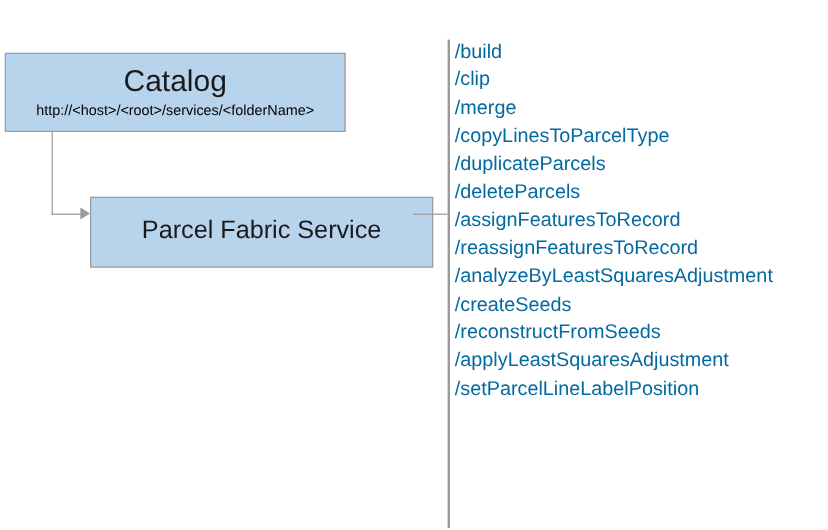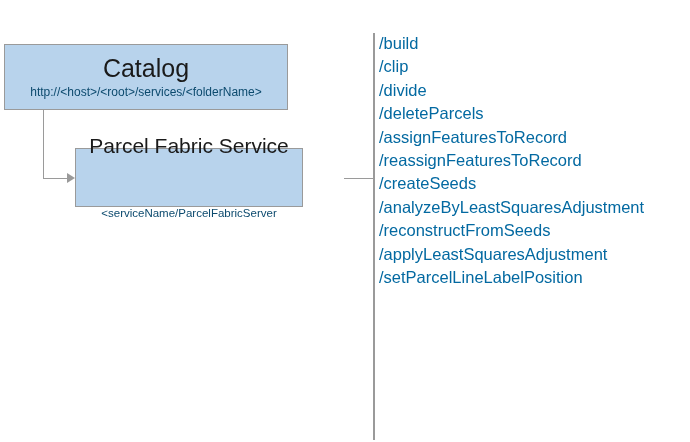--- a/index.html
+++ b/index.html
@@ -31,42 +31,42 @@
     align-items: center;
     justify-content: center;
   }
   .node-title {
     color: #1a1a1a;
     font-weight: 400;
     line-height: 1.05;
     white-space: nowrap;
   }
   .node-subtitle {
-    color: #0c4a6e;
+    color: #000000;
     font-size: 12px;
     line-height: 1.1;
     white-space: nowrap;
     text-align: right;
   }
 
   #catalog-node {
     left: 4px;
     top: 44px;
     width: 284px;
     height: 66px;
   }
   #catalog-node .node-title {
     font-size: 25px;
     margin-bottom: 5px;
   }
 
   #service-node {
     left: 75px;
-    top: 148px;
-    width: 228px;
+    top: 164px;
+    width: 286px;
     height: 59px;
     gap: 47px;
   }
   #service-node .node-title {
     font-size: 21px;
     margin-bottom: 3px;
   }
   #service-node .node-subtitle {
     font-size: 11.5px;
   }
@@ -142,33 +142,34 @@
     <div class="node-title">Catalog</div>
     <div class="node-subtitle">http://&lt;host&gt;/&lt;root&gt;/services/&lt;folderName&gt;</div>
   </div>
 
   <div class="conn conn-v" id="conn-catalog-vert"></div>
   <div class="conn conn-h" id="conn-catalog-horz"></div>
   <div id="conn-arrowhead"></div>
 
   <div class="node" id="service-node">
     <div class="node-title">Parcel Fabric Service</div>
-    <div class="node-subtitle">&lt;serviceName/ParcelFabricServer</div>
   </div>
 
   <div class="conn conn-h" id="conn-service-horz"></div>
 
   <div id="operations-divider"></div>
   <ul id="operations-list">
       <li>/build</li>
       <li>/clip</li>
-      <li>/divide</li>
+      <li>/merge</li>
+      <li>/copyLinesToParcelType</li>
+      <li>/duplicateParcels</li>
       <li>/deleteParcels</li>
       <li>/assignFeaturesToRecord</li>
       <li>/reassignFeaturesToRecord</li>
+      <li>/analyzeByLeastSquaresAdjustment</li>
       <li>/createSeeds</li>
-      <li>/analyzeByLeastSquaresAdjustment</li>
       <li>/reconstructFromSeeds</li>
       <li>/applyLeastSquaresAdjustment</li>
       <li>/setParcelLineLabelPosition</li>
     </ul>
 
 </div>
 
 </body></html>

